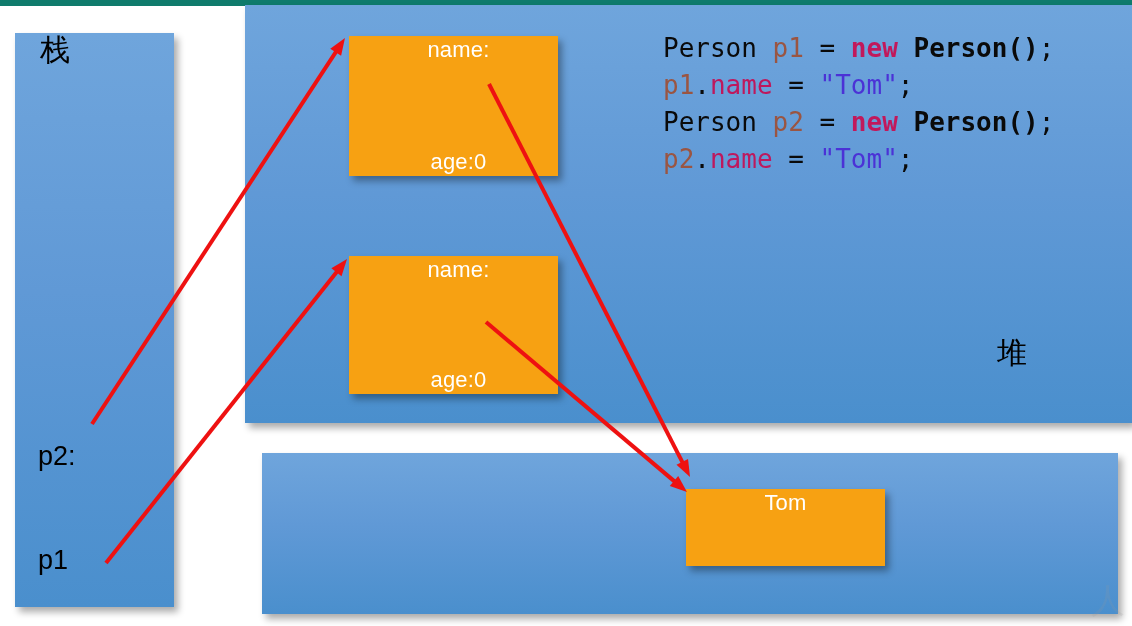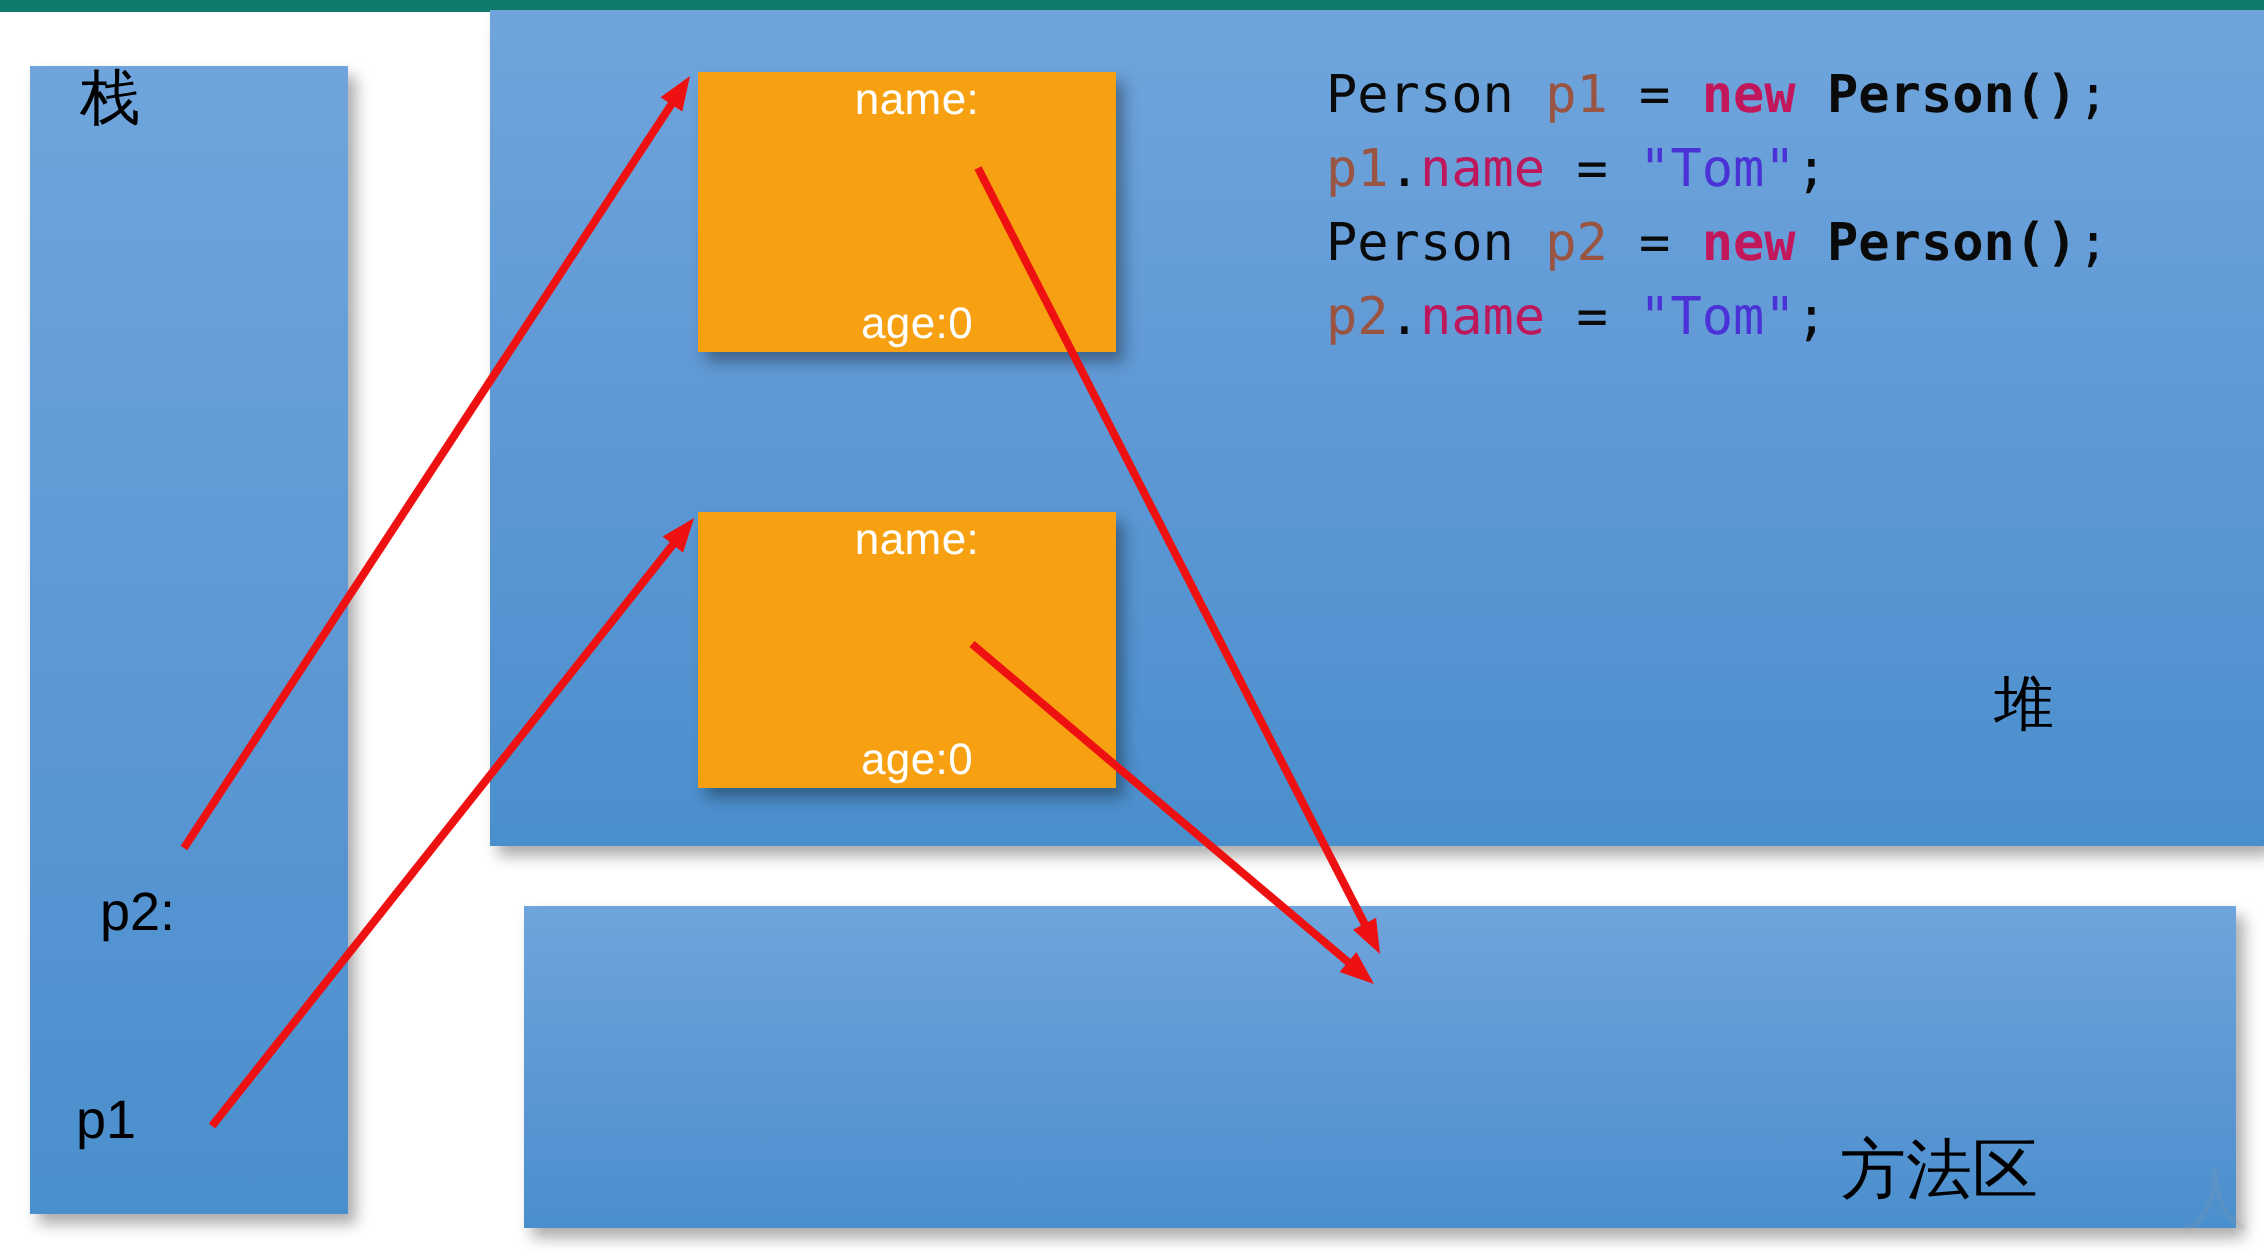--- a/index.html
+++ b/index.html
@@ -75,21 +75,21 @@
   .label-method { left: 920px; top: 568px; font-size: 33px; }
 
   
   .slot {
     position: absolute;
     color: #000000;
     font-size: 27px;
     line-height: 30px;
     white-space: nowrap;
   }
-  .slot-p2 { left: 38px; top: 441px; margin-left: 12px; }
+  .slot-p2 { left: 38px; top: 441px; }
   .slot-p1 { left: 38px; top: 545px; }
 
   
   .code {
     position: absolute;
     left: 663px;
     top: 30px;
     font-family: "DejaVu Sans Mono", "Liberation Mono", monospace;
     font-size: 26px;
     line-height: 37px;
@@ -150,22 +150,24 @@
   </div>
 
   <div class="obj obj-p2">
     <span class="line">name:</span>
     <span class="line">age:0</span>
   </div>
 
   <div class="code"><span class="ln"><span class="tk-type">Person</span><span class="tk-pun"> </span><span class="tk-var">p1</span><span class="tk-pun"> </span><span class="tk-op">=</span><span class="tk-pun"> </span><span class="tk-kw">new</span><span class="tk-pun"> </span><span class="tk-cls">Person()</span><span class="tk-pun">;</span></span><span class="ln"><span class="tk-var">p1</span><span class="tk-pun">.</span><span class="tk-fld">name</span><span class="tk-pun"> </span><span class="tk-op">=</span><span class="tk-pun"> </span><span class="tk-str">"Tom"</span><span class="tk-pun">;</span></span><span class="ln"><span class="tk-type">Person</span><span class="tk-pun"> </span><span class="tk-var">p2</span><span class="tk-pun"> </span><span class="tk-op">=</span><span class="tk-pun"> </span><span class="tk-kw">new</span><span class="tk-pun"> </span><span class="tk-cls">Person()</span><span class="tk-pun">;</span></span><span class="ln"><span class="tk-var">p2</span><span class="tk-pun">.</span><span class="tk-fld">name</span><span class="tk-pun"> </span><span class="tk-op">=</span><span class="tk-pun"> </span><span class="tk-str">"Tom"</span><span class="tk-pun">;</span></span></div>
 
   <div class="panel panel-method"></div>
-  <div class="region-label label-method">方法区</div>
 
+  <div class="obj obj-str">
+    <span class="line">Tom</span>
+  </div>
 
   <svg class="arrows" viewBox="0 0 1132 626" xmlns="http://www.w3.org/2000/svg">
       <g>
         <line x1="92" y1="424" x2="336.4264167173822" y2="51.08064485015997" stroke="#ee1111" stroke-width="4" stroke-linecap="butt"></line>
         <polygon points="345,38 341.1172171177453,55.781282211619896 330.2445583548247,48.6549022452496" fill="#ee1111"></polygon>
       </g>
       <g>
         <line x1="106" y1="563" x2="337.2839471180086" y2="271.25593392583147" stroke="#ee1111" stroke-width="4" stroke-linecap="butt"></line>
         <polygon points="347,259 341.53265163197256,276.35966882813807 331.3454942767418,268.2836657932347" fill="#ee1111"></polygon>
       </g>

